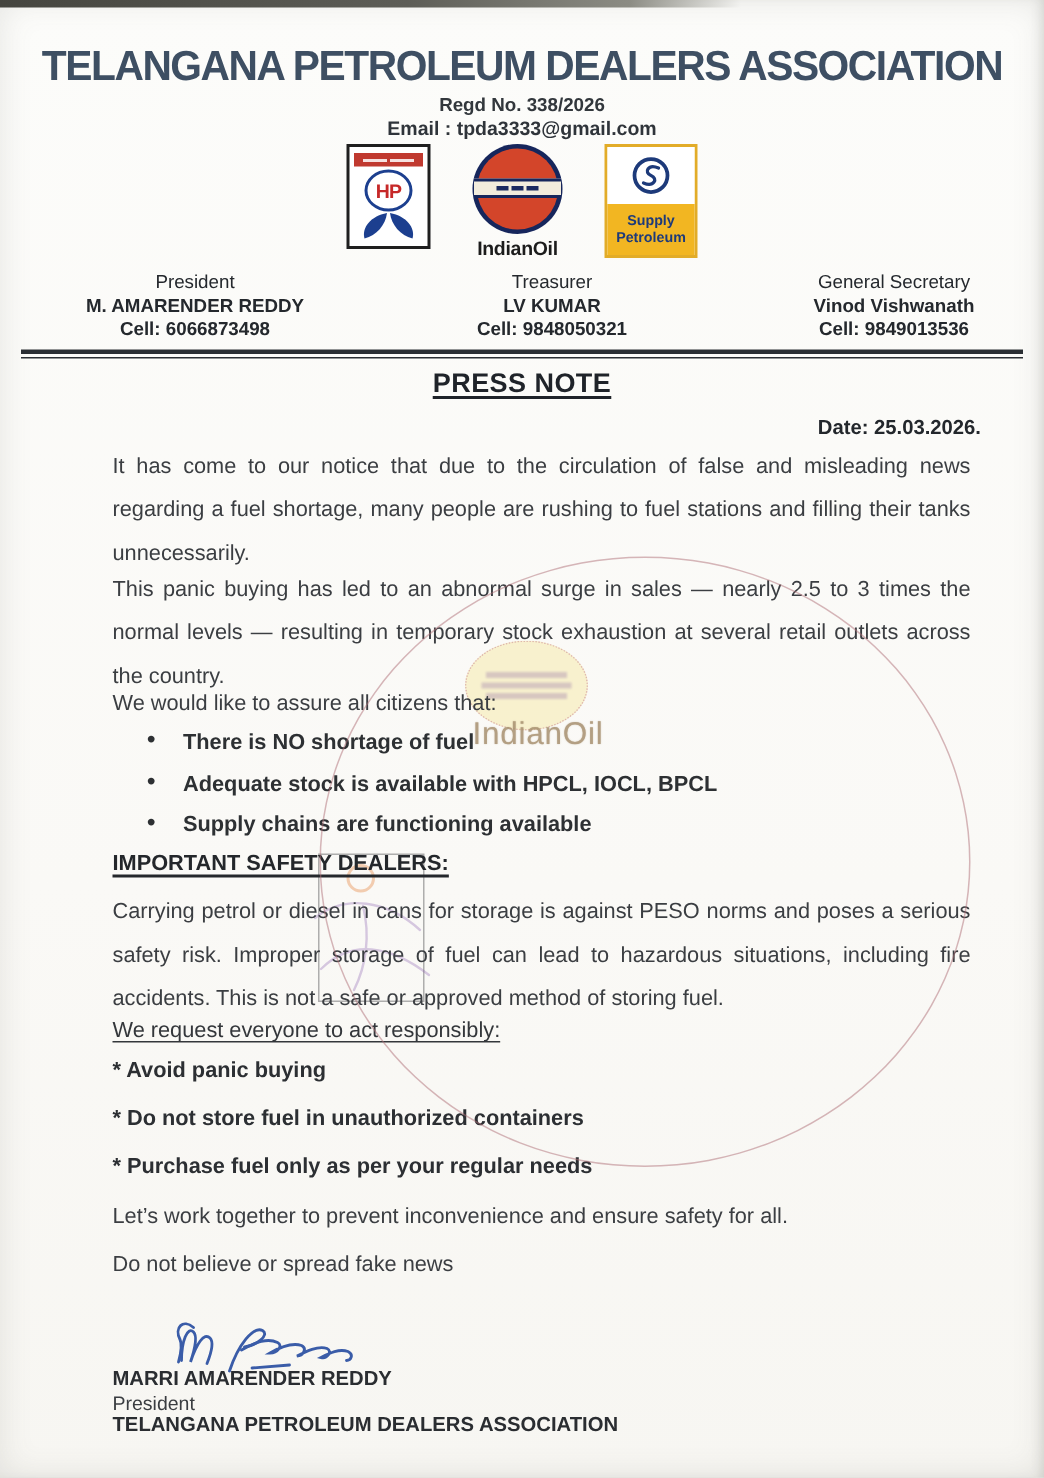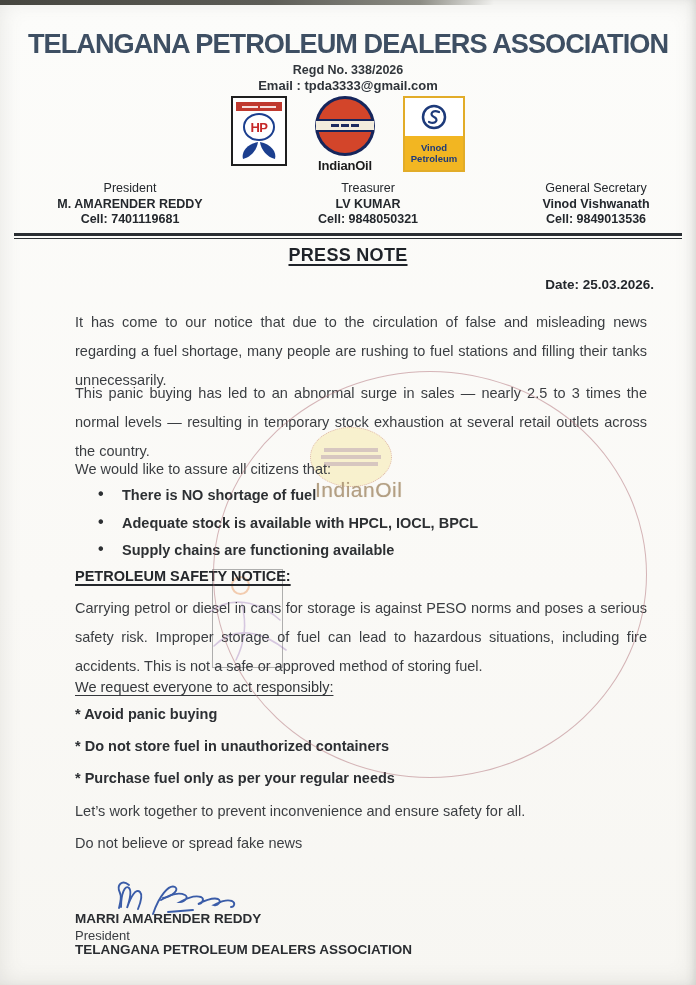--- a/index.html
+++ b/index.html
@@ -47,21 +47,21 @@
   .officer .name{font-weight:700;}
   .officer .cell{font-weight:700;}
   .o1{width:200px;}.o2{width:200px;}.o3{width:180px;}
   .rule{left:14px;right:14px;top:233px;height:2px;border-top:3px solid #2a2e33;border-bottom:1px solid #2a2e33;}
   .pressnote{left:0;right:0;top:245px;text-align:center;font-size:18px;font-weight:700;color:#1f2329;
              text-decoration:underline;text-decoration-thickness:2px;text-underline-offset:3px;letter-spacing:0.3px;}
   .date{right:42px;top:277px;font-size:13.5px;font-weight:700;color:#23272c;
         text-underline-offset:3px;}
   
   .para{left:75px;width:572px;font-size:14.5px;line-height:29px;color:#3b3e42;text-align:justify;z-index:2;}
-  .p1{top:297px;margin-top:11px;} .p2{top:379px;}
+  .p1{top:297px;} .p2{top:379px;}
   .assure{top:455px;text-align:left;}
   .bullets{left:96px;top:487px;list-style:none;margin:0;padding:0;z-index:2;}
   .bullets li{position:relative;padding-left:26px;margin-bottom:11.5px;font-size:14.5px;font-weight:700;
               color:#2d3033;line-height:16px;}
   .bullets li::before{content:"\2022";position:absolute;left:2px;top:-1px;font-size:16px;}
   .safety-h{left:75px;top:568px;font-size:14.5px;font-weight:700;color:#24272b;
             text-decoration:underline;text-decoration-thickness:1.5px;text-underline-offset:3px;z-index:2;}
   .p4{top:594px;}
   .request-h{left:75px;top:679px;font-size:14.5px;color:#34373b;
              text-decoration:underline;text-underline-offset:3px;z-index:2;}
@@ -125,31 +125,31 @@
       <div class="io-label">IndianOil</div>
     </div>
     <div class="bp">
       <div class="bp-top">
         <svg width="28" height="28" viewBox="0 0 28 28">
           <circle cx="14" cy="14" r="11" fill="#fff" stroke="#1d3a7a" stroke-width="2.5"></circle>
           <path d="M19 9 C12 6 9 12 14 14 C19 16 16 22 9 19" fill="none" stroke="#1d3a7a" stroke-width="2.2" stroke-linecap="round"></path>
         </svg>
       </div>
       <div class="bp-text">
-        <div>Vinod</div>
+        <div>Supply</div>
         <div>Petroleum</div>
       </div>
     </div>
   </div>
 
   <div class="abs officers">
     <div class="officer o1">
       <div class="role">President</div>
       <div class="name">M. AMARENDER REDDY</div>
-      <div class="cell">Cell: 7401119681</div>
+      <div class="cell">Cell: 6066873498</div>
     </div>
     <div class="officer o2">
       <div class="role">Treasurer</div>
       <div class="name">LV KUMAR</div>
       <div class="cell">Cell: 9848050321</div>
     </div>
     <div class="officer o3">
       <div class="role">General Secretary</div>
       <div class="name">Vinod Vishwanath</div>
       <div class="cell">Cell: 9849013536</div>
@@ -164,21 +164,21 @@
   <div class="abs para p1">It has come to our notice that due to the circulation of false and misleading news regarding a fuel shortage, many people are rushing to fuel stations and filling their tanks unnecessarily.</div>
   <div class="abs para p2">This panic buying has led to an abnormal surge in sales — nearly 2.5 to 3 times the normal levels — resulting in temporary stock exhaustion at several retail outlets across the country.</div>
   <div class="abs para assure">We would like to assure all citizens that:</div>
 
   <ul class="abs bullets">
     <li>There is NO shortage of fuel</li>
     <li>Adequate stock is available with HPCL, IOCL, BPCL</li>
     <li>Supply chains are functioning available</li>
   </ul>
 
-  <div class="abs safety-h">PETROLEUM SAFETY NOTICE:</div>
+  <div class="abs safety-h">IMPORTANT SAFETY DEALERS:</div>
   <div class="abs para p4">Carrying petrol or diesel in cans for storage is against PESO norms and poses a serious safety risk. Improper storage of fuel can lead to hazardous situations, including fire accidents. This is not a safe or approved method of storing fuel.</div>
 
   <div class="abs request-h">We request everyone to act responsibly:</div>
   <div class="abs star s1">* Avoid panic buying</div>
   <div class="abs star s2">* Do not store fuel in unauthorized containers</div>
   <div class="abs star s3">* Purchase fuel only as per your regular needs</div>
 
   <div class="abs close-line c1">Let’s work together to prevent inconvenience and ensure safety for all.</div>
   <div class="abs close-line c2">Do not believe or spread fake news</div>
 

